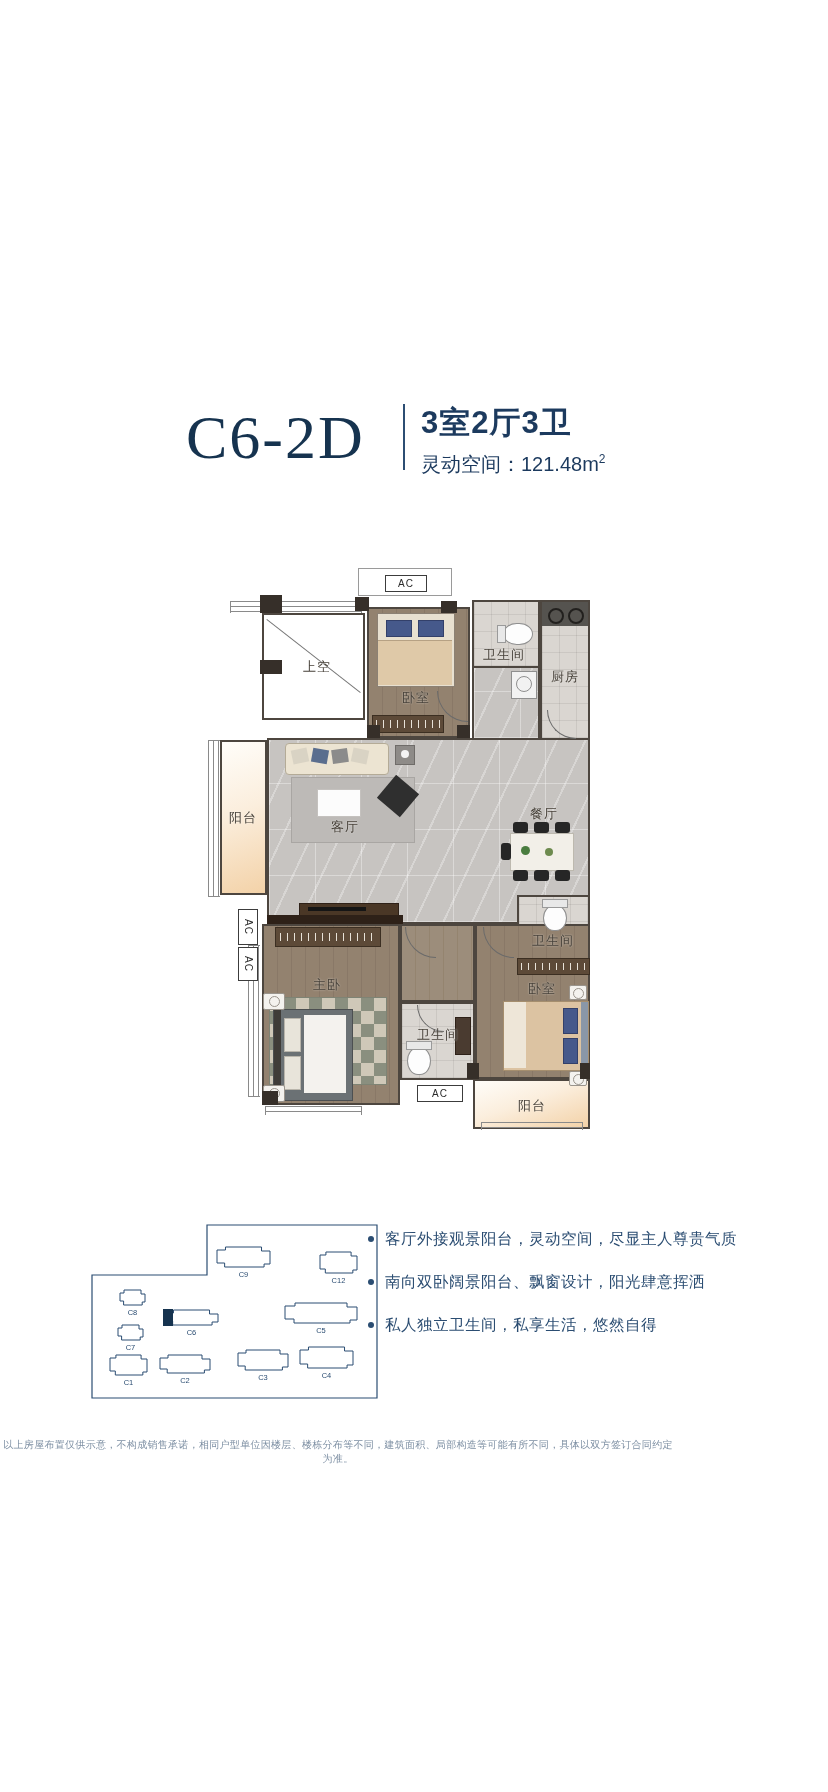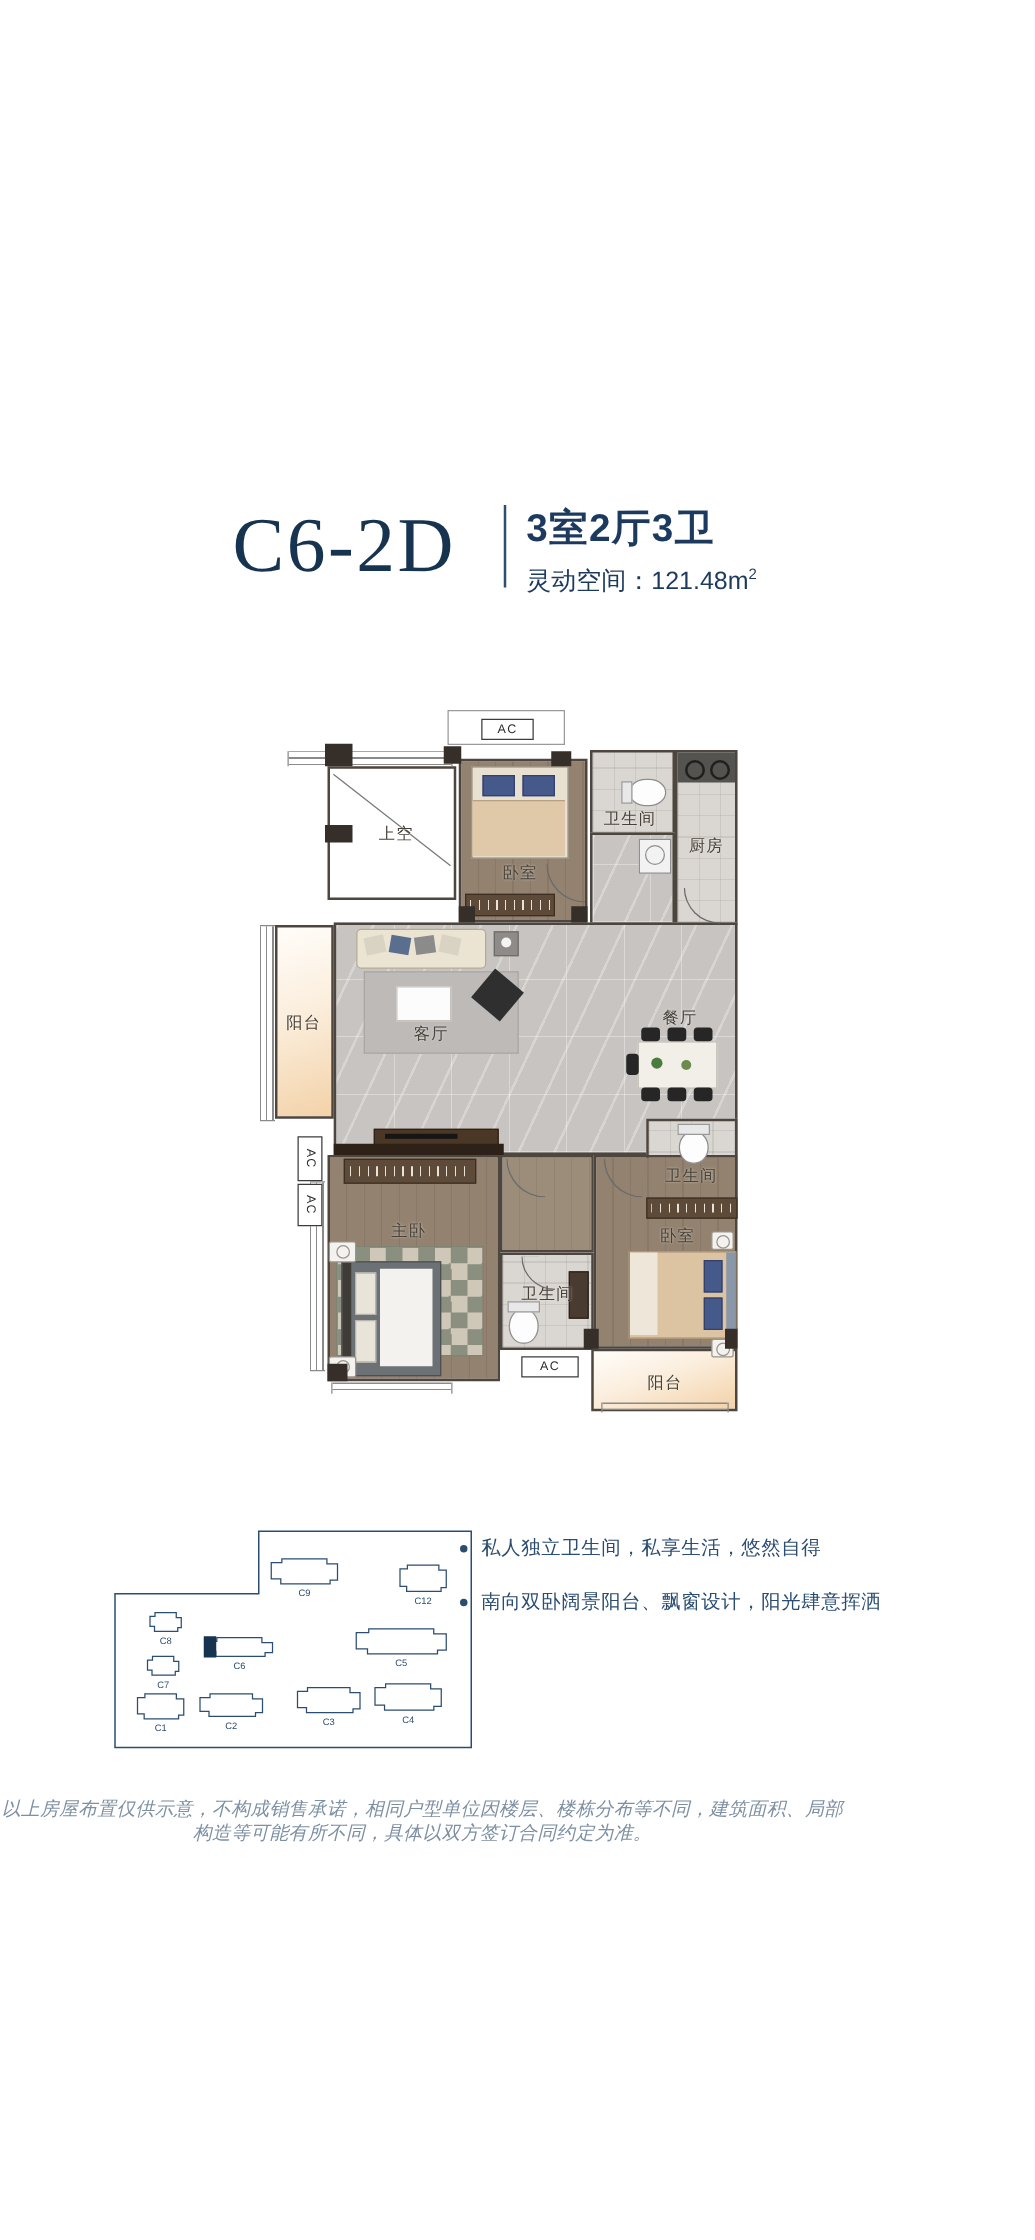--- a/index.html
+++ b/index.html
@@ -56,21 +56,21 @@
   #siteplan{left:90px;top:1222px;width:290px;height:180px;}
 
   
   #features{left:365px;top:1231px;width:400px;list-style:none;margin:0;padding:0;}
   #features li{position:relative;margin:0 0 27px 20px;font-size:15.5px;color:#2b4d72;
     line-height:16px;letter-spacing:.5px;}
   #features li::before{content:"";position:absolute;left:-17px;top:5px;width:6px;height:6px;
     border-radius:50%;background:#2b4d72;}
 
   
-  #disclaimer{left:0;top:1438px;width:676px;text-align:center;font-size:15px;color:#7d8fa3;letter-spacing:.3px;font-style:italic;}
+  #disclaimer{left:0;top:1438px;width:676px;text-align:center;font-size:10px;color:#7d8fa3;letter-spacing:.3px;}
 </style>
 </head>
 <body>
 
 <div class="abs" id="page-title">C6-2D</div>
 <div class="abs" id="header-divider"></div>
 <div class="abs" id="spec-line">3室2厅3卫</div>
 <div class="abs" id="area-line"><span>灵动空间：</span><span>121.48</span><span>m</span><sup>2</sup></div>
 
 <div class="abs" id="floorplan">
@@ -245,17 +245,18 @@
       <path d="M70 136 L78 136 L78 133 L112 133 L112 137 L120 137 L120 148 L114.4 148 L114.4 151 L77.2 151 L77.2 147 L70 147 Z" fill="#fff" stroke="#2b4d72" stroke-width="1"></path>
       <text x="95" y="161" text-anchor="middle" font-size="7.5" fill="#2b4d72">C2</text>
       <path d="M148 131 L156 131 L156 128 L190 128 L190 132 L198 132 L198 145 L192.4 145 L192.4 148 L155.2 148 L155.2 144 L148 144 Z" fill="#fff" stroke="#2b4d72" stroke-width="1"></path>
       <text x="173" y="158" text-anchor="middle" font-size="7.5" fill="#2b4d72">C3</text>
       <path d="M210 128 L218.48 128 L218.48 125 L254.52 125 L254.52 129 L263 129 L263 143 L257.064 143 L257.064 146 L217.632 146 L217.632 142 L210 142 Z" fill="#fff" stroke="#2b4d72" stroke-width="1"></path>
       <text x="236.5" y="156" text-anchor="middle" font-size="7.5" fill="#2b4d72">C4</text>
     </svg>
 </div>
 
 <ul class="abs" id="features">
+  <li>客厅外接观景阳台，灵动空间，尽显主人尊贵气质</li>
+  <li>南向双卧阔景阳台、飘窗设计，阳光肆意挥洒</li>
   <li>私人独立卫生间，私享生活，悠然自得</li>
-  <li>南向双卧阔景阳台、飘窗设计，阳光肆意挥洒</li>
 </ul>
 
 <div class="abs" id="disclaimer">以上房屋布置仅供示意，不构成销售承诺，相同户型单位因楼层、楼栋分布等不同，建筑面积、局部构造等可能有所不同，具体以双方签订合同约定为准。</div>
 
 </body></html>

